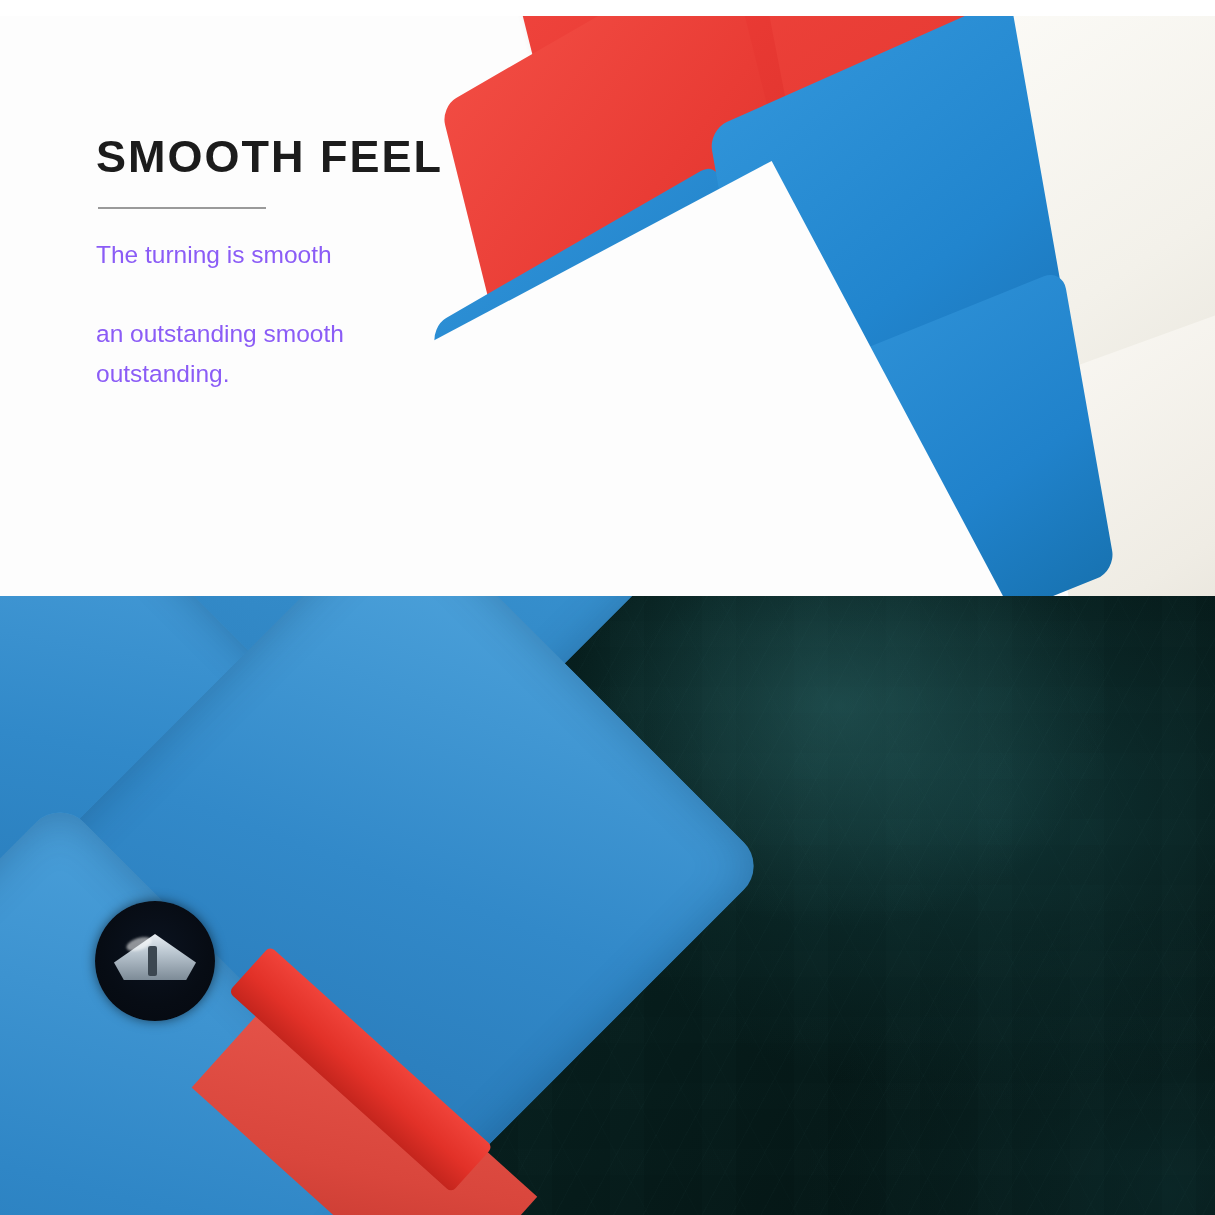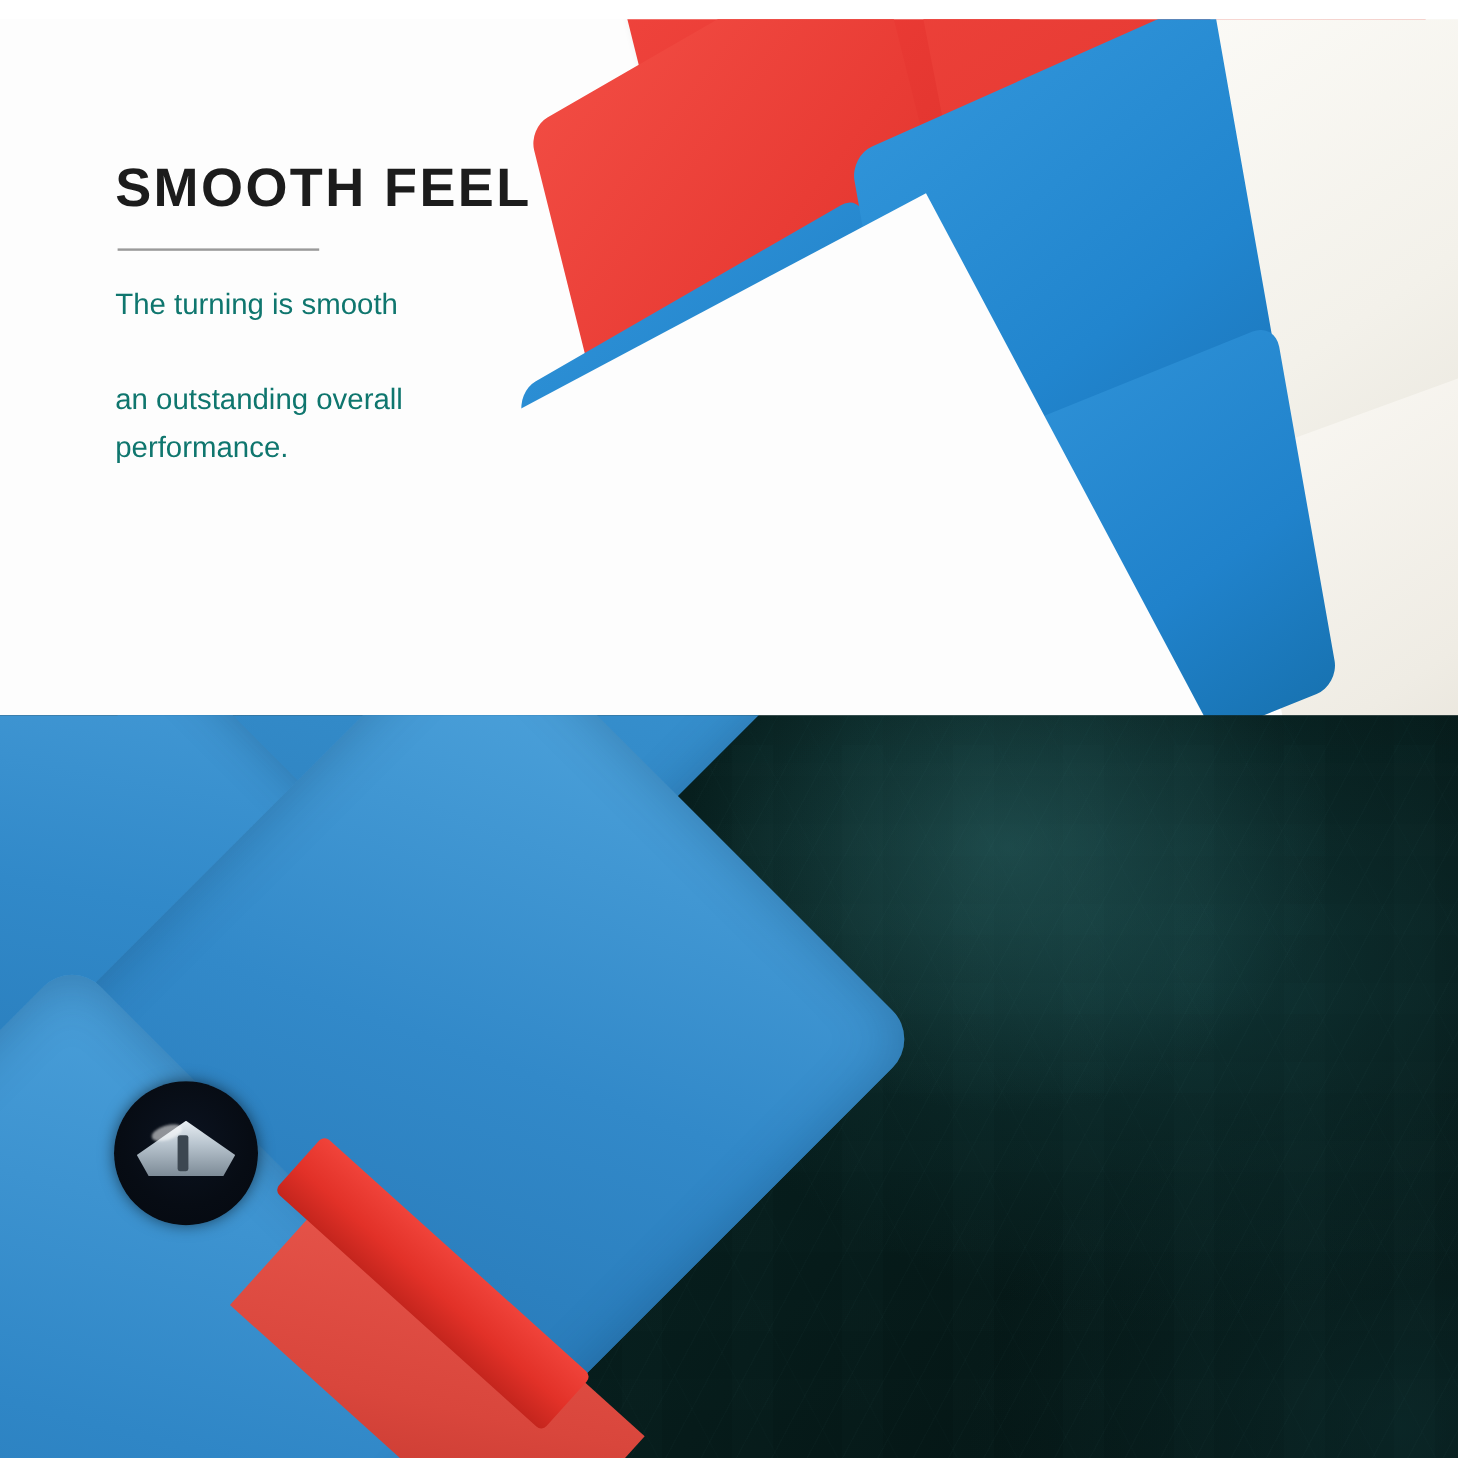--- a/index.html
+++ b/index.html
@@ -48,21 +48,21 @@
             background:linear-gradient(165deg,#f8f6f1 0%,#efece4 60%,#e3dfd5 100%);
             transform:rotate(-20deg) skewX(-10deg);border-radius:18px;}
   
   .t-cut{position:absolute;left:-200px;top:300px;width:700px;height:500px;
          background:#fdfdfd;transform:rotate(-28deg);}
 
   .txt-top{position:absolute;left:96px;top:118px;width:400px;z-index:5;}
   .h-top{font-size:45px;font-weight:bold;color:#1c1c1c;letter-spacing:2.0px;
          line-height:1.04;margin:0;white-space:nowrap;}
   .rule-top{width:168px;height:2px;background:#9a9a9a;margin:26px 0 0 2px;}
-  .b-top{margin:26px 0 0 0;font-size:24.5px;line-height:1.62;color:#0f766e;
+  .b-top{margin:26px 0 0 0;font-size:24.5px;line-height:1.62;color:#8b5cf6;
          font-weight:400;}
 
   
   .panel-bot{position:absolute;left:0;top:596px;width:1215px;height:619px;
              overflow:hidden;
              background:
                radial-gradient(ellipse 620px 420px at 82% 34%,rgba(22,70,72,.55) 0%,rgba(7,26,28,0) 70%),
                radial-gradient(ellipse 500px 400px at 96% 96%,rgba(16,58,60,.45) 0%,rgba(5,20,22,0) 72%),
                linear-gradient(128deg,#061514 0%,#07201f 42%,#041110 100%);}
 
@@ -161,22 +161,22 @@
       <div class="t-blue3"></div>
       <div class="t-cut"></div>
     </div>
 
     <div class="txt-top">
       <h2 class="h-top">SMOOTH FEEL</h2>
       <div class="rule-top"></div>
       <p class="b-top">
         <span>The turning is smooth</span><br>
         <br>
-        <span>an outstanding overall</span><br>
-        <span>performance.</span>
+        <span>an outstanding smooth</span><br>
+        <span>outstanding.</span>
       </p>
     </div>
   </section>
 
   <section class="panel-bot">
 
     <div class="streaks"></div>
     <div class="blocks"></div>
     <div class="glow"></div>
 

